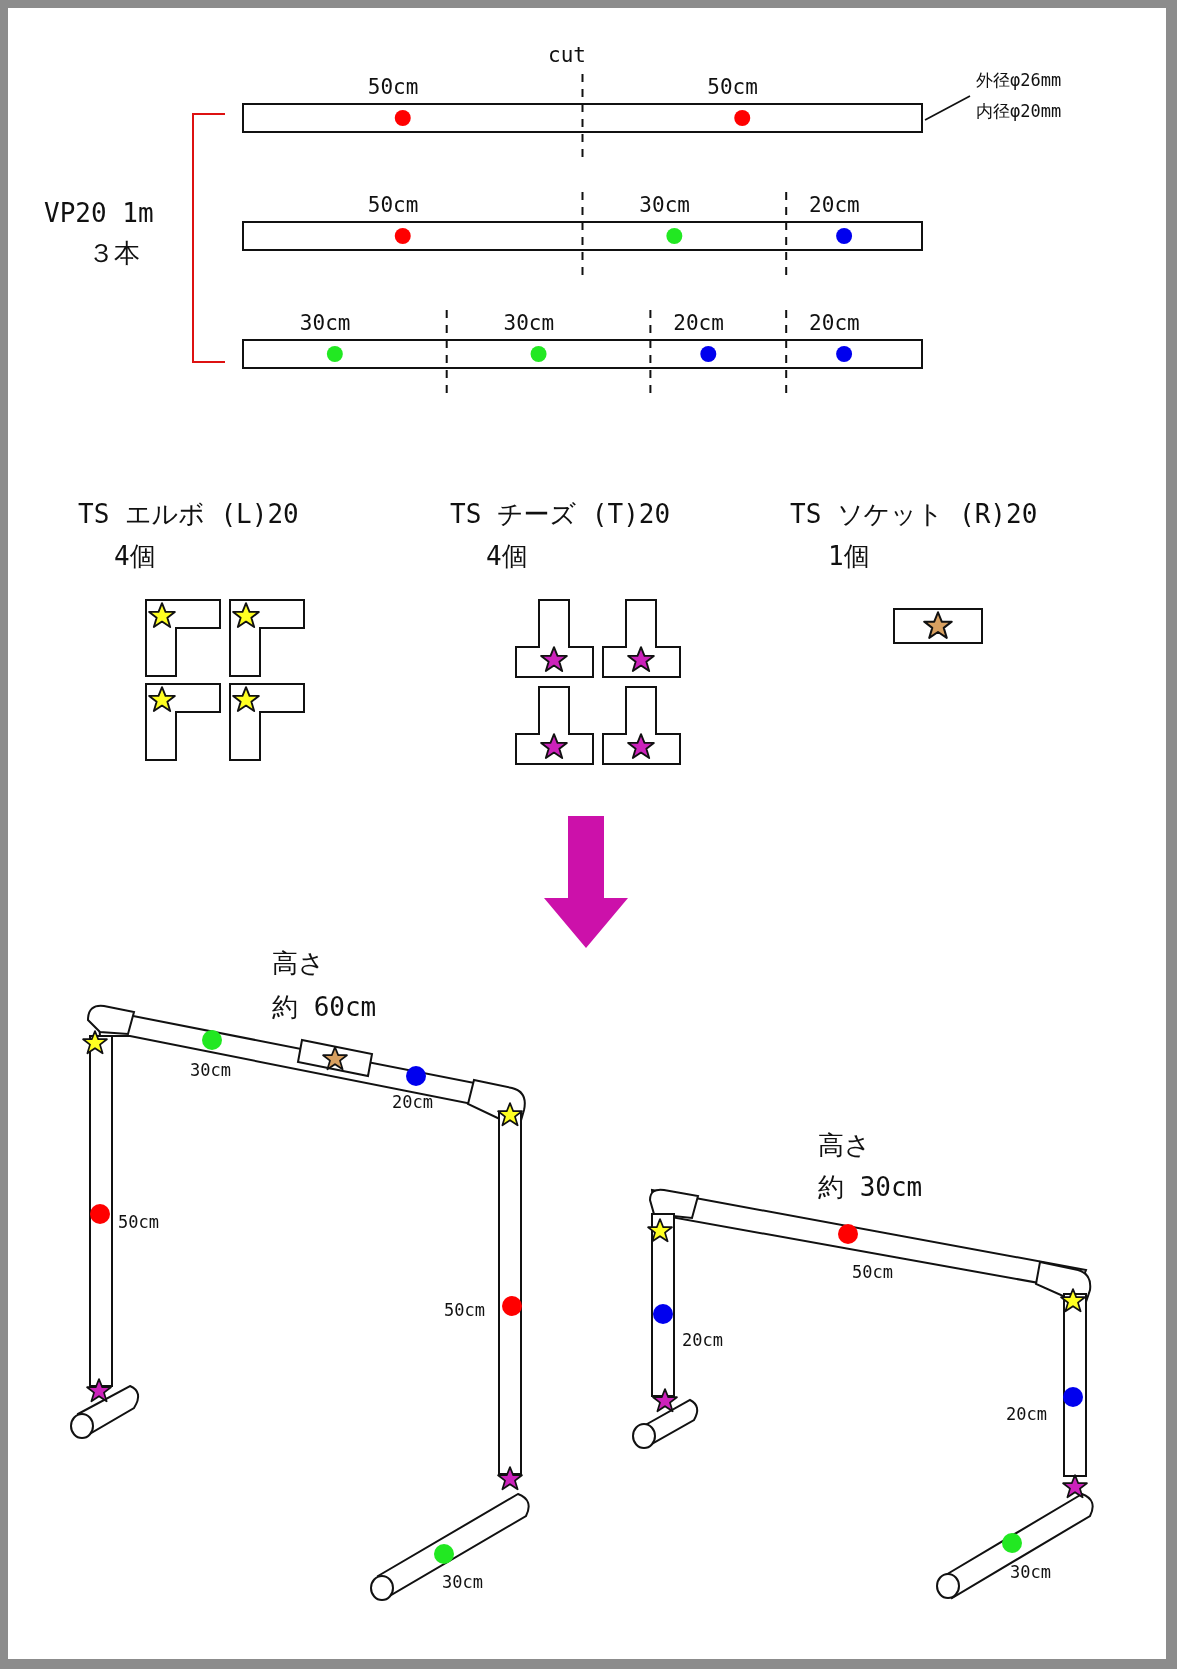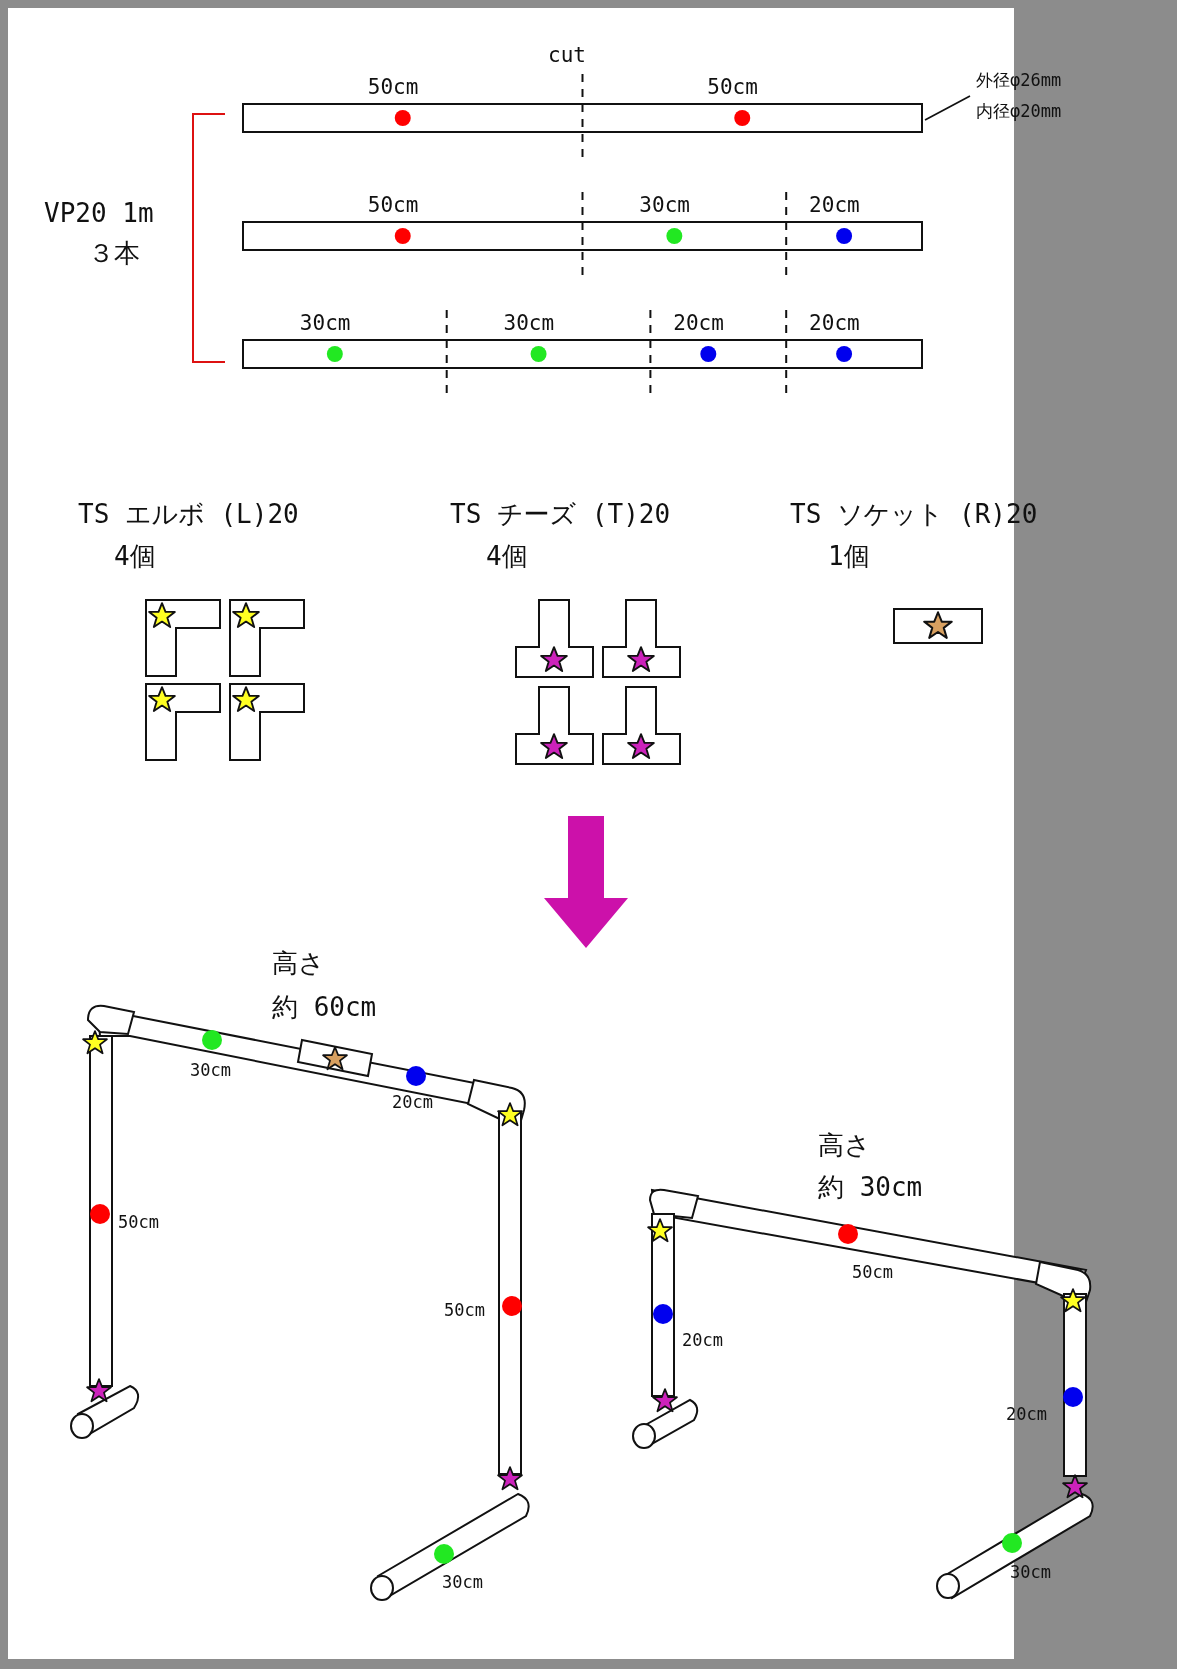--- a/index.html
+++ b/index.html
@@ -1,18 +1,18 @@
 <!DOCTYPE html>
 <html><head>
 <meta charset="utf-8">
 <style>
   html, body { margin: 0; padding: 0; }
   body { width: 1177px; height: 1669px; background: #8c8c8c; position: relative; overflow: hidden;
          font-family: "DejaVu Sans", sans-serif; }
-  .page { position: absolute; left: 8px; top: 8px; width: 1006px; height: 1651px; background: #ffffff; }
+  .page { position: absolute; left: 8px; top: 8px; width: 1158px; height: 1651px; background: #ffffff; }
   svg { position: absolute; left: 0; top: 0; }
   .lbl { font-family: "DejaVu Sans Mono", monospace; fill: #111; }
   .big { font-size: 26px; }
   .mid { font-size: 21px; }
   .sm { font-size: 17px; }
   .pipe { fill: #fff; stroke: #111; stroke-width: 2; }
   .cutline { stroke: #111; stroke-width: 2; stroke-dasharray: 8 7; }
 </style>
 </head>
 <body>

